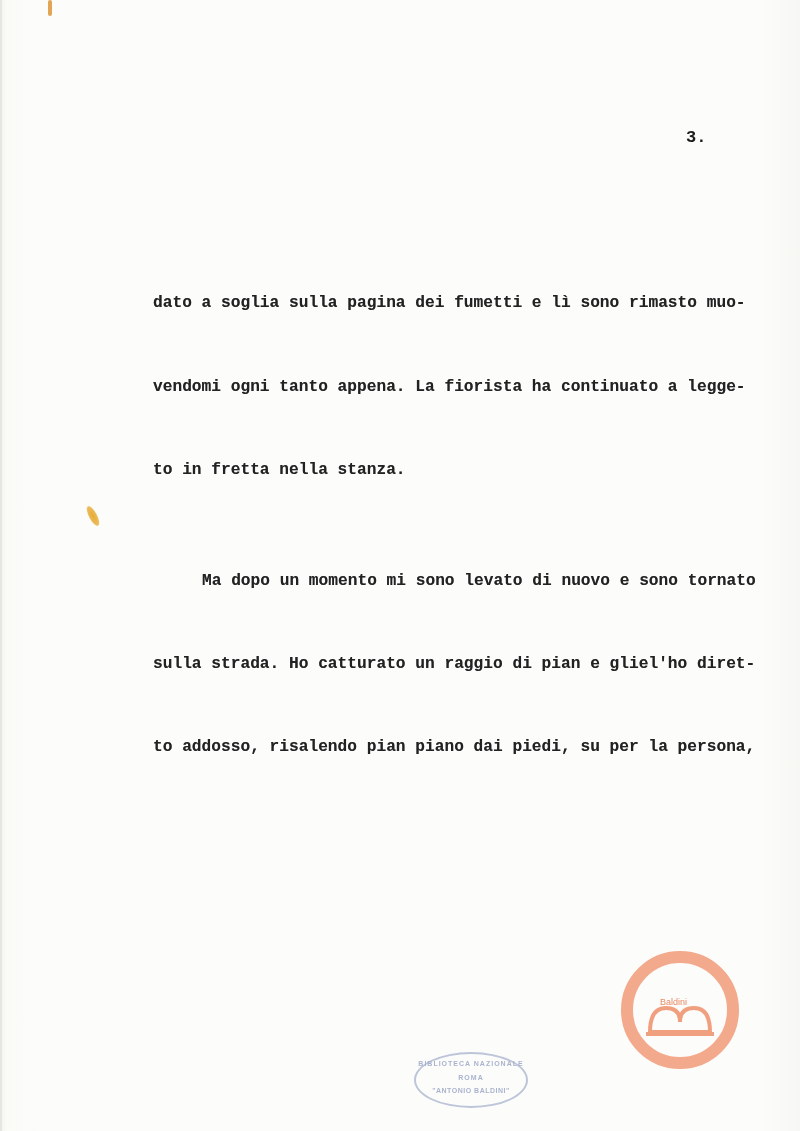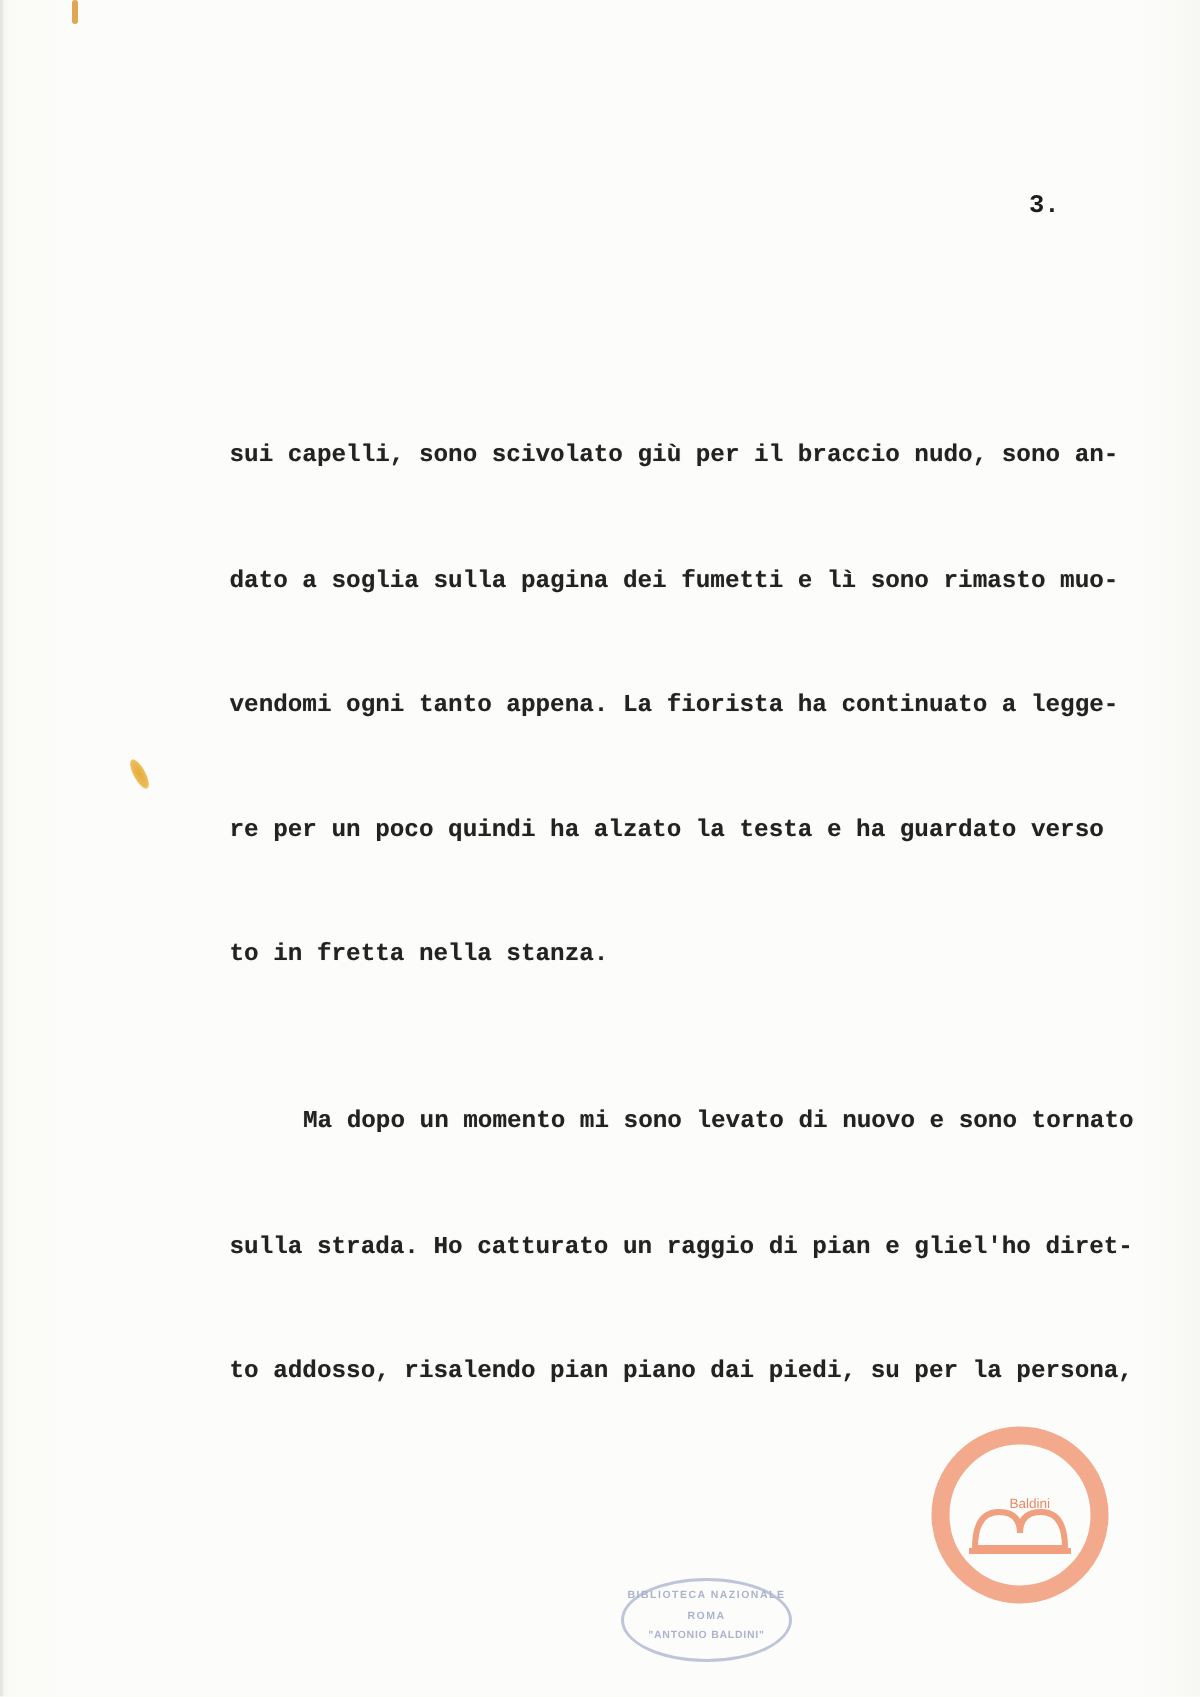--- a/index.html
+++ b/index.html
@@ -52,39 +52,37 @@
     .library-stamp .s1 { position: absolute; top: 6px; left: 0; right: 0; letter-spacing: 1px; }
     .library-stamp .s2 { position: absolute; top: 20px; left: 0; right: 0; letter-spacing: 1px; }
     .library-stamp .s3 { position: absolute; top: 33px; left: 0; right: 0; letter-spacing: 0.5px; }
     .logo-watermark {
       position: absolute; left: 620px; top: 950px; width: 120px; height: 120px;
       opacity: 0.85;
     }
     .logo-label {
       position: absolute; left: 660px; top: 997px; width: 40px;
       font-family: "Liberation Sans", sans-serif; font-size: 9px;
-      color: #ea8a64; text-align: right;
+      color: #ea8a64; text-align: left;
     }
   </style>
 </head>
 <body>
 
 <div class="page">
   <div class="page-edge"></div>
   <div class="stain-top"></div>
   <div class="stain-left"></div>
 
   <div class="page-number">3.</div>
 
   <div class="body-text">
     
-    <span class="line">sui capelli, sono scivolato giù per il braccio nudo, sono an-</span>
     <span class="line">dato a soglia sulla pagina dei fumetti e lì sono rimasto muo-</span>
     <span class="line">vendomi ogni tanto appena. La fiorista ha continuato a legge-</span>
-    <span class="line">re per un poco quindi ha alzato la testa e ha guardato verso</span>
     <span class="line">to in fretta nella stanza.</span>
     
     <span class="line indent">Ma dopo un momento mi sono levato di nuovo e sono tornato</span>
     <span class="line">sulla strada. Ho catturato un raggio di pian e gliel'ho diret-</span>
     <span class="line">to addosso, risalendo pian piano dai piedi, su per la persona,</span>
     
     
     
     
     

